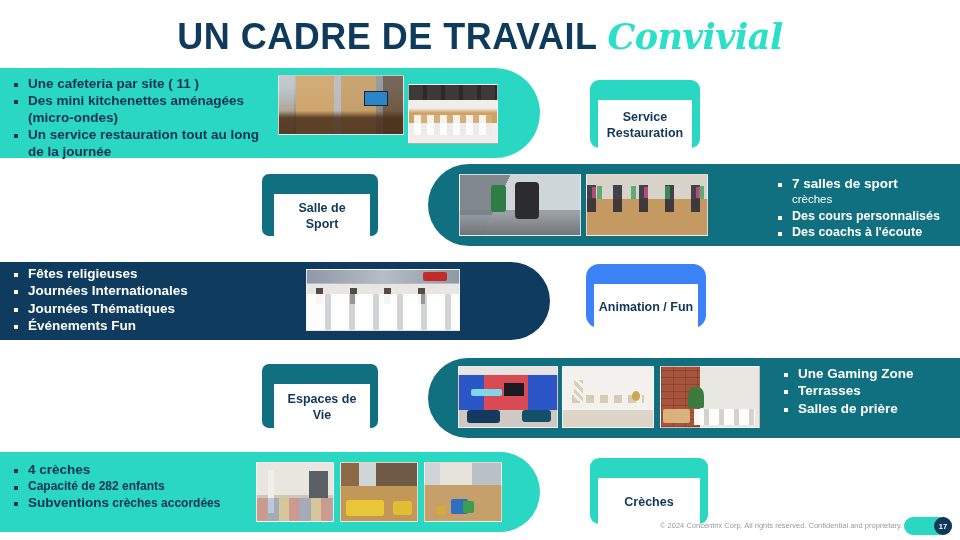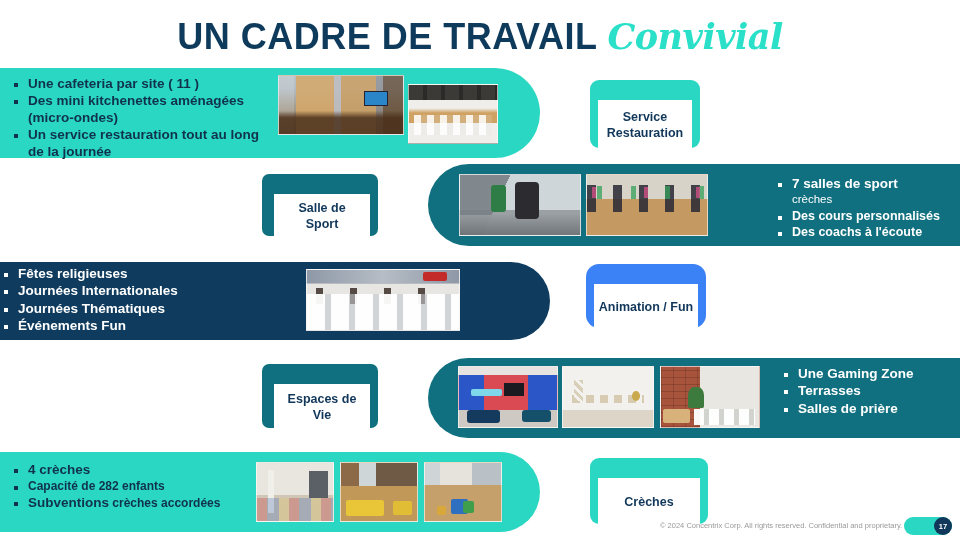--- a/index.html
+++ b/index.html
@@ -337,21 +337,21 @@
   </div>
 
   <ul class="bullets med b-light" style="left:778px; top:176px; width:172px;">
     <li><span style="font-size:13.5px;">7 salles de sport</span><br><span class="reg" style="font-size:11.5px;">crèches</span></li>
     <li class="reg">Des cours personnalisés</li>
     <li class="reg">Des coachs à l'écoute</li>
   </ul>
 
   <div class="band round-right" style="left:0; top:262px; width:550px; height:78px; background:#0f3c5e;"></div>
 
-  <ul class="bullets big b-light" style="left:4px; top:266px; width:280px;">
+  <ul class="bullets big b-light" style="left:14px; top:266px; width:280px;">
     <li>Fêtes religieuses</li>
     <li>Journées Internationales</li>
     <li>Journées Thématiques</li>
     <li>Événements Fun</li>
   </ul>
 
   <div class="photo p-chef" style="left:306px; top:269px; width:154px; height:62px;">
     <div class="ph-layer g3"></div>
       <div class="g4"></div>
       <div class="g2"></div>

